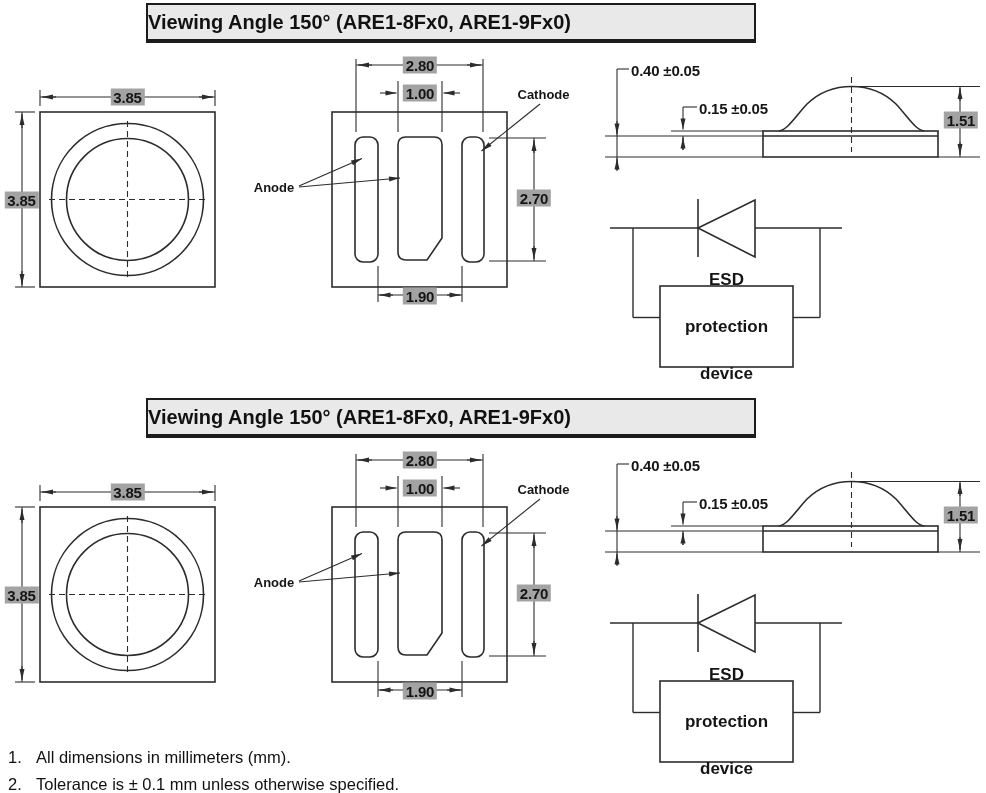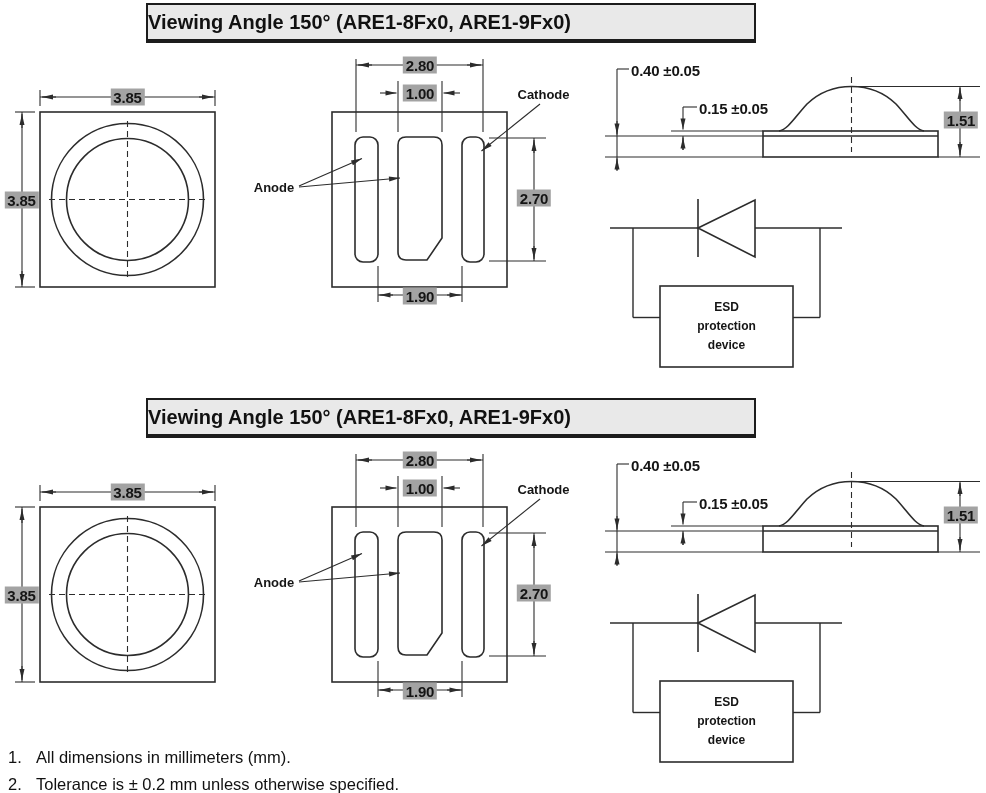--- a/index.html
+++ b/index.html
@@ -26,21 +26,21 @@
     background:#fff;padding:0 2px;white-space:nowrap;color:#151515;
   }
   .lbl{
     position:absolute;transform:translate(-50%,-50%);
     font-weight:bold;font-size:13px;background:#fff;padding:0 2px;
     white-space:nowrap;color:#151515;
   }
   .esd-text{
     position:absolute;left:662px;top:288px;width:129px;height:77px;
     display:flex;flex-direction:column;align-items:center;justify-content:center;
-    font-weight:bold;font-size:12px;line-height:19px;color:#151515;text-align:center;
+    font-weight:bold;font-size:17px;line-height:19px;color:#151515;text-align:center;gap:28px;
   }
   .notes{position:absolute;left:0;top:0;width:986px;height:793px;pointer-events:none;}
   .note{position:absolute;font-size:16.5px;color:#111;white-space:nowrap;}
   .note .num{position:absolute;left:8px;top:0;}
   .note .txt{position:absolute;left:36px;top:0;text-align:right;}
 </style>
 </head>
 <body>
 
 <div class="page">
@@ -218,17 +218,17 @@
     </div>
   </div>
 
   <div class="notes">
     <div class="note" style="top:748px">
       <span class="num">1.</span>
       <span class="txt">All dimensions in millimeters (mm).</span>
     </div>
     <div class="note" style="top:775px">
       <span class="num">2.</span>
-      <span class="txt">Tolerance is ± 0.2 mm unless otherwise specified.</span>
+      <span class="txt">Tolerance is ± 0.1 mm unless otherwise specified.</span>
     </div>
   </div>
 
 </div>
 
 </body></html>

